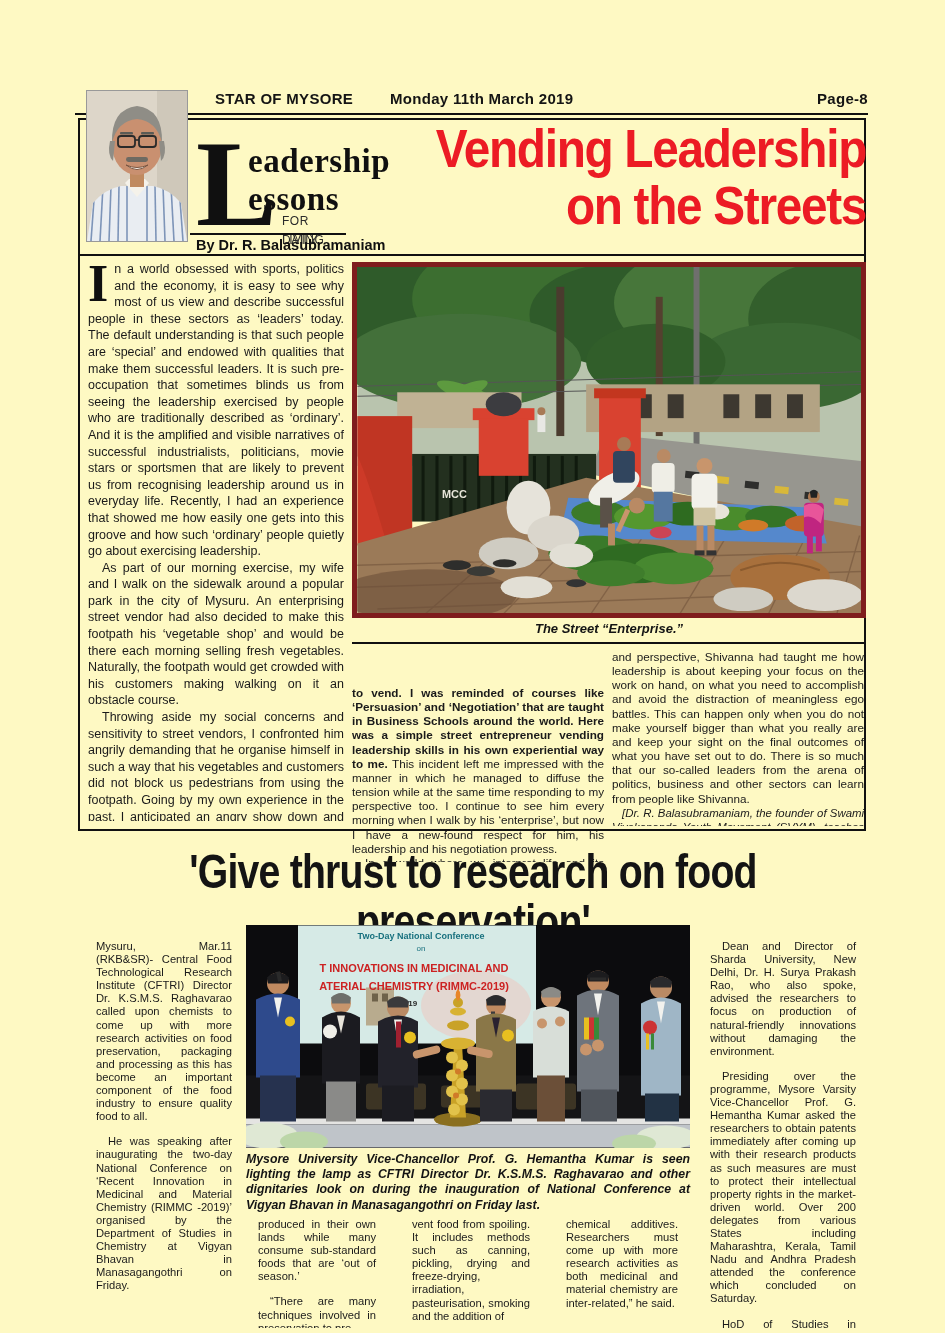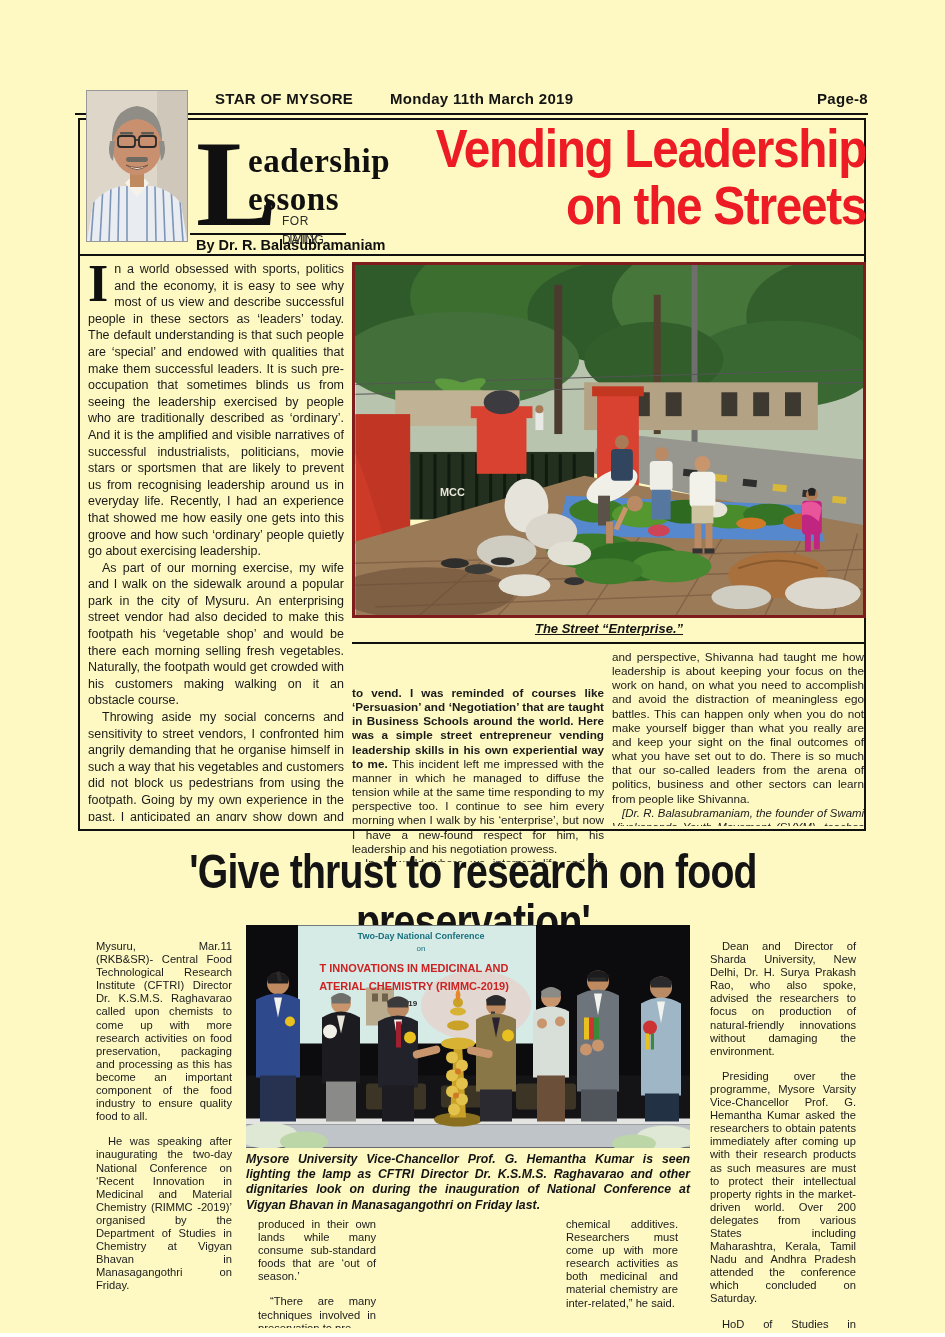--- a/index.html
+++ b/index.html
@@ -24,21 +24,21 @@
   .col1{font-size:12.5px;line-height:16.6px;}
   .col1 p{margin:0;text-indent:14px;}
   .col1 p.first{text-indent:0;}
   .colsm{font-size:11.7px;line-height:14.15px;}
   .colsm p{margin:0;text-indent:13px;}
   .colsm p.first{text-indent:0;}
   .dropcap{float:left;font-family:"Liberation Serif",serif;font-weight:700;font-size:52px;line-height:42px;
            padding:2px 6px 0 0;color:#101010;}
   .boldtxt{font-weight:700;}
   .credit{font-style:italic;font-size:11.4px;line-height:14.1px;}
-  .capt{font-weight:700;font-style:italic;font-size:13px;color:#141414;text-align:center;text-decoration:underline;}
+  .capt{font-weight:700;font-style:italic;font-size:13px;color:#141414;text-align:center;}
   
   .blk-head{position:absolute;left:79px;top:846px;width:788px;}
   .blk-head-inner{width:985px;transform:scaleX(.8);transform-origin:left top;text-align:center;
                   font-weight:700;font-size:49px;line-height:50px;color:#141414;letter-spacing:-1px;}
   .sub-head{position:absolute;left:86px;top:899px;width:782px;color:#ec1b24;font-size:20.5px;letter-spacing:.1px;}
   .fcol{font-size:11.2px;line-height:13.1px;}
   .fcol p{margin:12px;text-indent:12px;}
   .fcol p.first{text-indent:0;}
   .fcapt{font-weight:700;font-style:italic;font-size:12.3px;line-height:15.2px;color:#141414;text-align:justify;}
   svg{display:block;}
@@ -109,21 +109,21 @@
     <div>on the Streets</div>
   </div>
 
   <div class="abs col1 just" style="left:88px;top:261px;width:256px;height:560px;overflow:hidden;">
     <p class="first"><span class="dropcap">I</span><span>n a world obsessed with sports, politics and the economy, it is easy to see why most of us view and describe successful people in these sectors as ‘leaders’ today. The default understanding is that such people are ‘special’ and endowed with qualities that make them successful leaders. It is such pre-occupation that sometimes blinds us from seeing the leadership exercised by people who are traditionally described as ‘ordinary’. And it is the amplified and visible narratives of successful industrialists, politicians, movie stars or sportsmen that are likely to prevent us from recognising leadership around us in everyday life. Recently, I had an experience that showed me how easily one gets into this groove and how such ‘ordinary’ people quietly go about exercising leadership.</span></p>
     <p>As part of our morning exercise, my wife and I walk on the sidewalk around a popular park in the city of Mysuru. An enterprising street vendor had also decided to make this footpath his ‘vegetable shop’ and would be there each morning selling fresh vegetables. Naturally, the footpath would get crowded with his customers making walking on it an obstacle course.</p>
     <p>Throwing aside my social concerns and sensitivity to street vendors, I confronted him angrily demanding that he organise himself in such a way that his vegetables and customers did not block us pedestrians from using the footpath. Going by my own experience in the past, I anticipated an angry show down and exchange of words. Undeterred by my outburst, Shivanna (name changed) calmly apologised to me for my discomfort and for being a nuisance to early morning walkers like me. He went on to politely explain to me that he will ensure that pedestrians continue to have their right of way. He was also clear that he would continue to sell his wares with minimal disruption to other users of the footpath.</p>
 
   </div>
 
-  <div class="abs" style="left:352px;top:262px;width:514px;height:356px;border:3px solid #7f1d1d;box-sizing:border-box;overflow:hidden;">
+  <div class="abs" style="left:352px;top:262px;width:514px;height:356px;border:5px solid #7f1d1d;box-sizing:border-box;overflow:hidden;">
     <svg viewBox="0 0 514 356" width="512" height="354">
       <rect width="514" height="200" fill="#b9c4ae"></rect>
 
       <ellipse cx="45" cy="45" rx="95" ry="58" fill="#2f5b2a"></ellipse>
       <ellipse cx="160" cy="32" rx="105" ry="62" fill="#3c6e30"></ellipse>
       <ellipse cx="265" cy="48" rx="92" ry="52" fill="#2f5b2a"></ellipse>
       <ellipse cx="370" cy="36" rx="112" ry="62" fill="#47763a"></ellipse>
       <ellipse cx="478" cy="52" rx="85" ry="58" fill="#335f2c"></ellipse>
       <ellipse cx="105" cy="95" rx="120" ry="48" fill="#43703a"></ellipse>
       <ellipse cx="430" cy="100" rx="95" ry="44" fill="#3a6833"></ellipse>
@@ -413,20 +413,23 @@
         <rect x="399" y="168" width="34" height="28" fill="#223244"></rect>
       </g>
     </svg>
   </div>
   <div class="abs fcol just" style="left:246px;top:1206px;width:142px;height:122px;overflow:hidden;">
     <p class="first">produced in their own lands while many consume sub-standard foods that are ‘out of season.’</p>
     <p>“There are many techniques involved in preservation to pre-</p>
   </div>
 
   <div class="abs fcapt" style="left:246px;top:1152px;width:444px;">Mysore University Vice-Chancellor Prof. G. Hemantha Kumar is seen lighting the lamp as CFTRI Director Dr. K.S.M.S. Raghavarao and other dignitaries look on during the inauguration of National Conference at Vigyan Bhavan in Manasagangothri on Friday last.</div>
+  <div class="abs fcol just" style="left:400px;top:1206px;width:142px;height:122px;overflow:hidden;">
+    <p class="first">vent food from spoiling. It includes methods such as canning, pickling, drying and freeze-drying, irradiation, pasteurisation, smoking and the addition of</p>
+  </div>
   <div class="abs fcol just" style="left:554px;top:1206px;width:136px;height:122px;overflow:hidden;">
     <p class="first">chemical additives. Researchers must come up with more research activities as both medicinal and material chemistry are inter-related,” he said.</p>
   </div>
 
   <div class="abs fcol just" style="left:698px;top:928px;width:170px;height:400px;overflow:hidden;">
     <p class="first" style="text-indent:12px;">Dean and Director of Sharda University, New Delhi, Dr. H. Surya Prakash Rao, who also spoke, advised the researchers to focus on production of natural-friendly innovations without damaging the environment.</p>
     <p>Presiding over the programme, Mysore Varsity Vice-Chancellor Prof. G. Hemantha Kumar asked the researchers to obtain patents immediately after coming up with their research products as such measures are must to protect their intellectual property rights in the market-driven world. Over 200 delegates from various States including Maharashtra, Kerala, Tamil Nadu and Andhra Pradesh attended the conference which concluded on Saturday.</p>
     <p>HoD of Studies in Chemistry Dr. Y.B. Basavaraju, University of Hyderbad's Dr. Subir K. Das and others were present.</p>
   </div>
 

